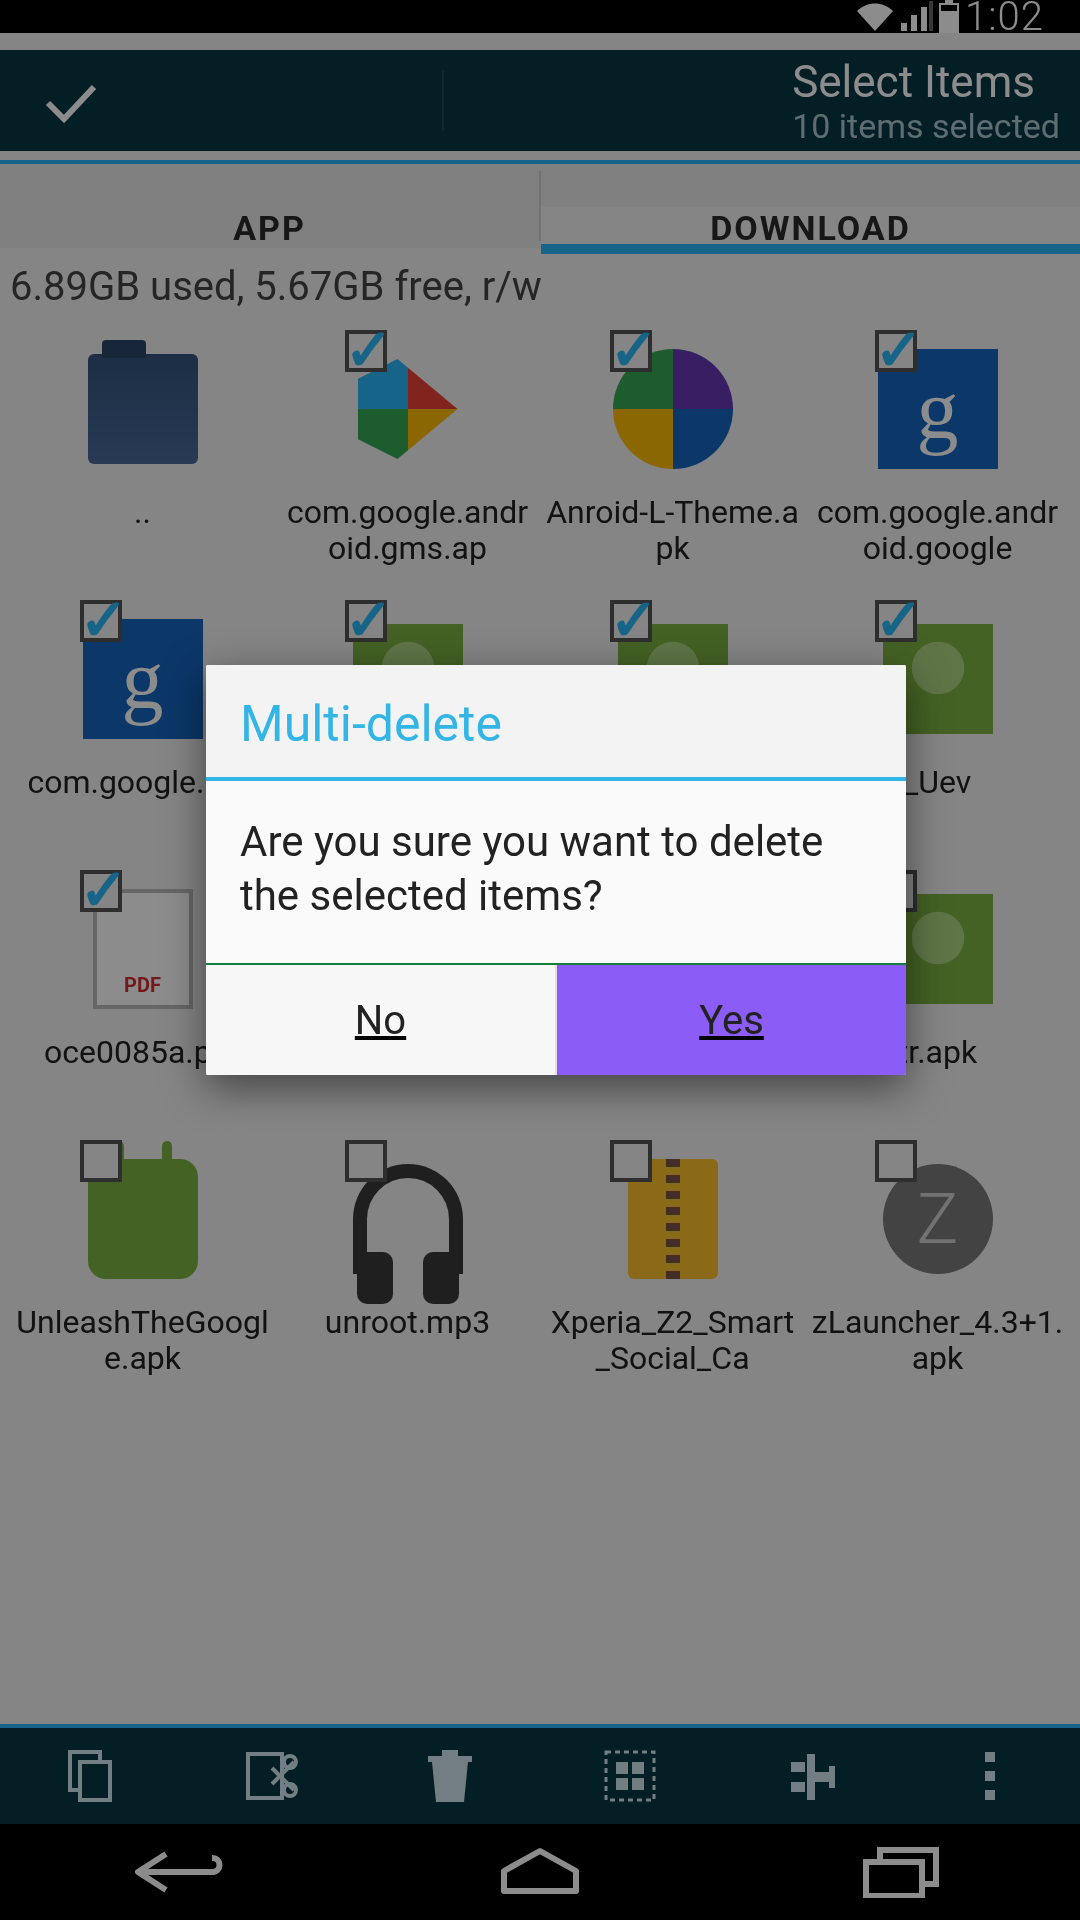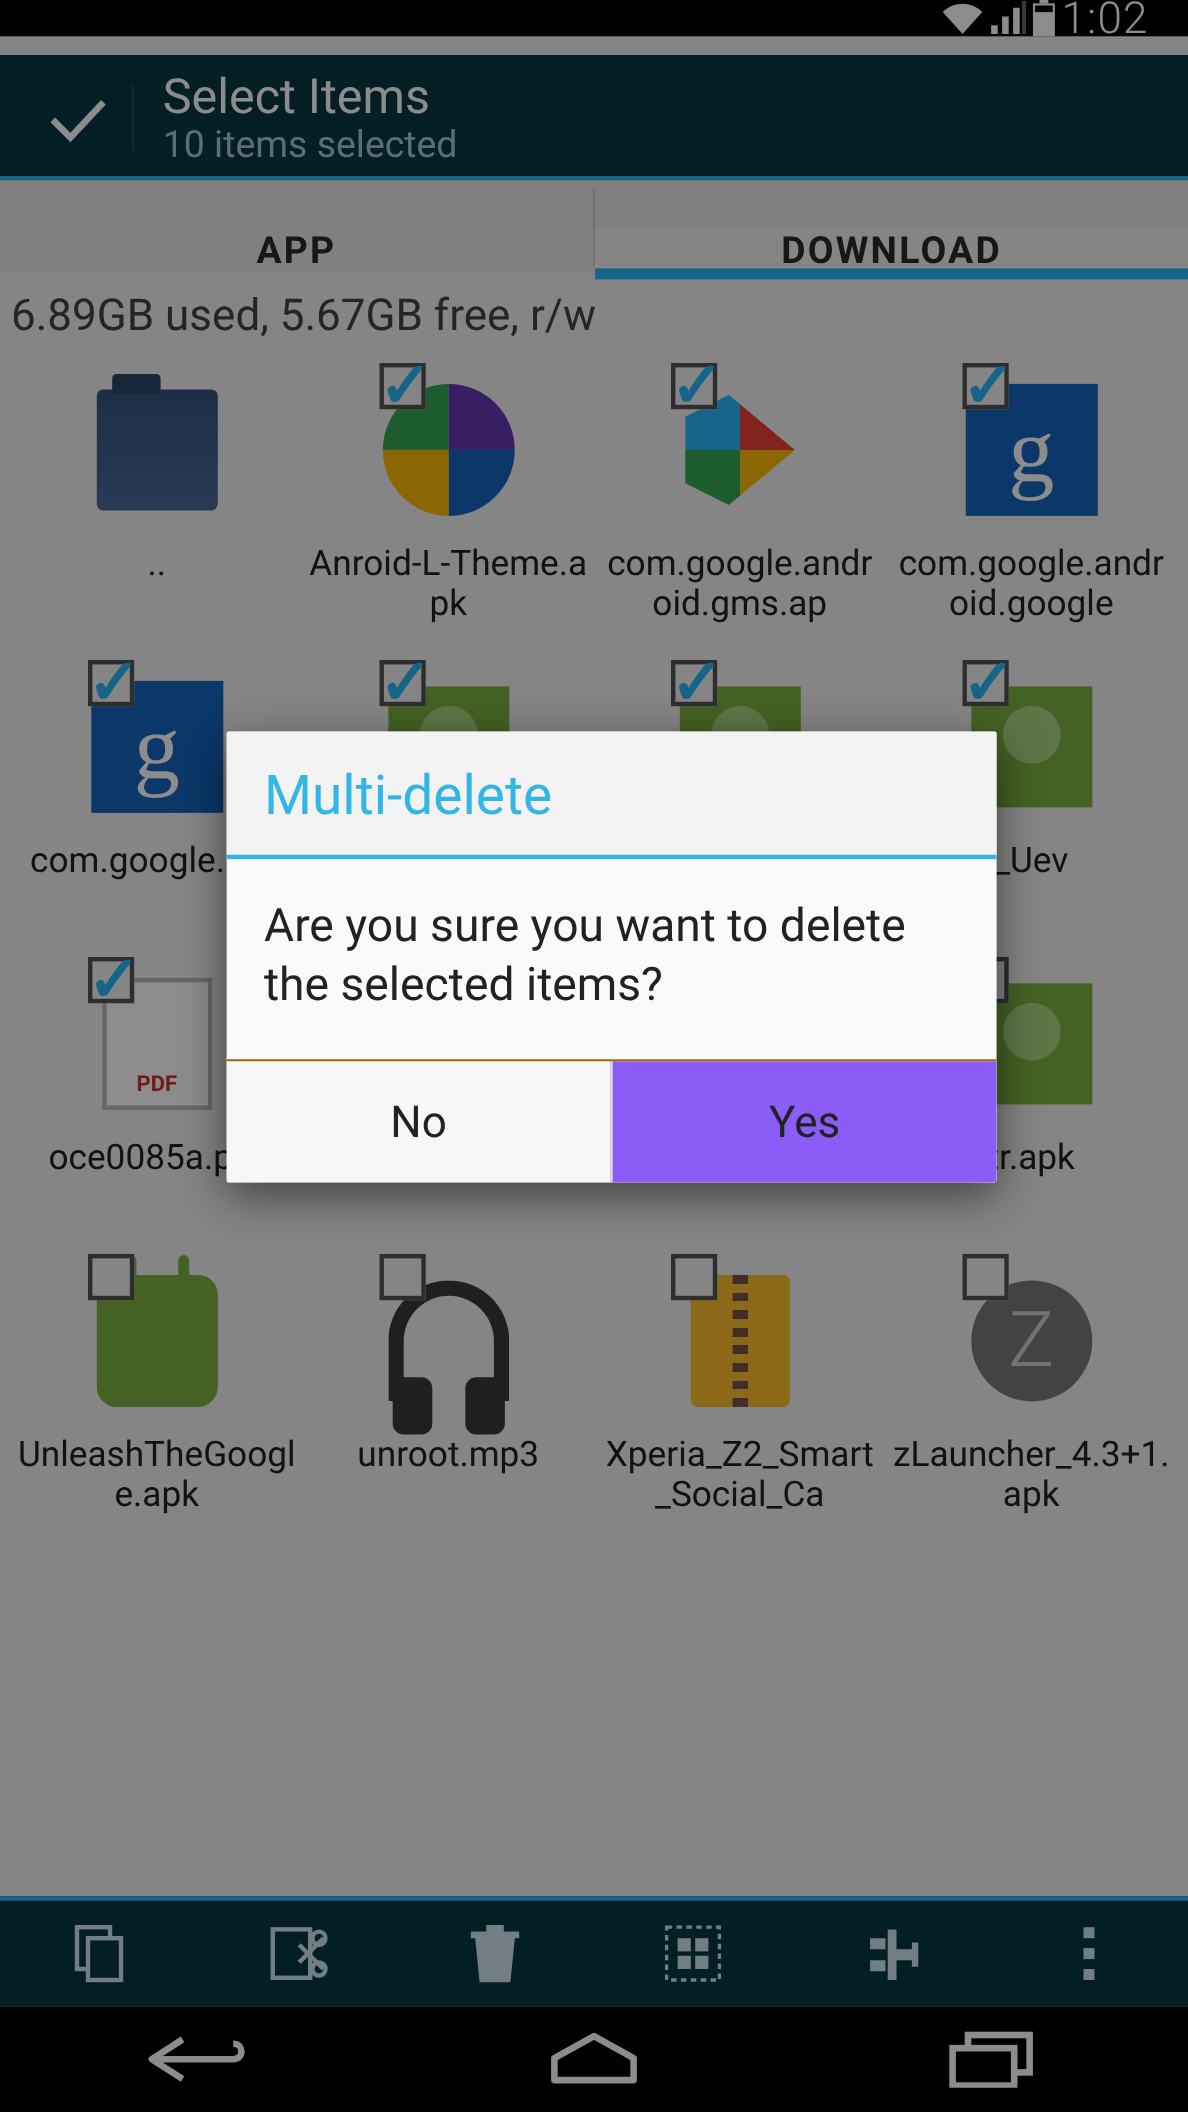--- a/index.html
+++ b/index.html
@@ -12,22 +12,22 @@
   .dialog-layer  { position: absolute; inset: 0; display: flex; align-items: center; justify-content: center; margin-left: 32px; }
 
   
   .statusbar { position: absolute; top: 0; left: 0; right: 0; height: 33px; background: #000;
                display: flex; align-items: center; justify-content: flex-end; gap: 4px;
                padding: 0 36px; color: #fff; }
   .status-icon { display: inline-flex; align-items: center; }
   .clock { font-size: 40px; font-weight: 300; letter-spacing: 1px; }
 
   
-  .actionbar { position: absolute; top: 50px; left: 0; right: 0; height: 114px;
-               background: #083744; display: flex; align-items: center; padding: 0 20px; color: #fff; }
+  .actionbar { position: absolute; top: 50px; left: 0; right: 0; height: 101px;
+               background: #083744; display: flex; align-items: center; padding: 0 20px; color: #fff; justify-content: space-between; }
   .done-cell { width: 100px; height: 100%; display: flex; align-items: center; justify-content: center; }
   .divider   { width: 2px; height: 60px; background: #184b5a; margin: 0 10px 0 0; }
   .actionbar-titles { display: flex; flex-direction: column; justify-content: center; padding-left: 16px; }
   .actionbar-title   { font-size: 44px; font-weight: 400; }
   .actionbar-sub     { font-size: 34px; color: #a9c6cf; margin-top: -2px; }
   .ab-accent { position: absolute; top: 160px; left: 0; right: 0; height: 4px; background: #29b6f6; }
 
   
   .tabs { position: absolute; top: 164px; left: 0; right: 0; height: 84px;
           display: flex; background: #eceaea; }
@@ -91,21 +91,21 @@
   .navbar { position: absolute; left: 0; right: 0; bottom: 0; height: 96px;
             background: #000; display: flex; align-items: center; justify-content: space-around; color: #fff; }
   .nav-btn { width: 200px; height: 96px; display: flex; align-items: center; justify-content: center; }
 
   
   .dialog { width: 700px; background: #fafafa; border-radius: 2px; box-shadow: 0 12px 40px rgba(0,0,0,.5);
             overflow: hidden; transform: translateY(-90px); }
   .dlg-title { padding: 30px 34px 24px 34px; font-size: 50px; color: #33b5e5; font-weight: 400; background:#f3f3f3; }
   .dlg-rule  { height: 4px; background: #33b5e5; }
   .dlg-body  { padding: 34px 34px 40px 34px; font-size: 42px; line-height: 54px; color: #222; }
-  .dlg-actions { display: flex; border-top: 2px solid #a16207; }
+  .dlg-actions { display: flex; border-top: 2px solid #15803d; text-decoration: underline; }
   .dlg-btn { flex: 1; height: 110px; display: flex; align-items: center; justify-content: center;
              font-size: 40px; color: #222; background: #f7f7f7; }
   .dlg-btn.primary { background: #8b5cf6; border-left: 2px solid #e0e0e0; }
 
   svg { display: block; }
 </style>
 </head>
 <body>
 
 <div class="screen">
@@ -163,36 +163,36 @@
 
     <div class="grid" id="grid">
         <div class="item">
           <div class="iconwrap">
             <div class="ico-folder"></div>
           </div>
           <div class="label">..</div>
         </div>
         <div class="item">
           <div class="iconwrap">
+            <div class="ico-play"></div>
+            <div class="cb checked"></div>
+          </div>
+          <div class="label">com.google.android.gms.ap</div>
+        </div>
+        <div class="item">
+          <div class="iconwrap">
             <div class="ico-quad">
               <span class="q1"></span>
               <span class="q2"></span>
               <span class="q3"></span>
               <span class="q4"></span>
             </div>
             <div class="cb checked"></div>
           </div>
           <div class="label">Anroid-L-Theme.apk</div>
-        </div>
-        <div class="item">
-          <div class="iconwrap">
-            <div class="ico-play"></div>
-            <div class="cb checked"></div>
-          </div>
-          <div class="label">com.google.android.gms.ap</div>
         </div>
         <div class="item">
           <div class="iconwrap">
             <div class="ico-g">g</div>
             <div class="cb checked"></div>
           </div>
           <div class="label">com.google.android.google</div>
         </div>
         <div class="item">
           <div class="iconwrap">

